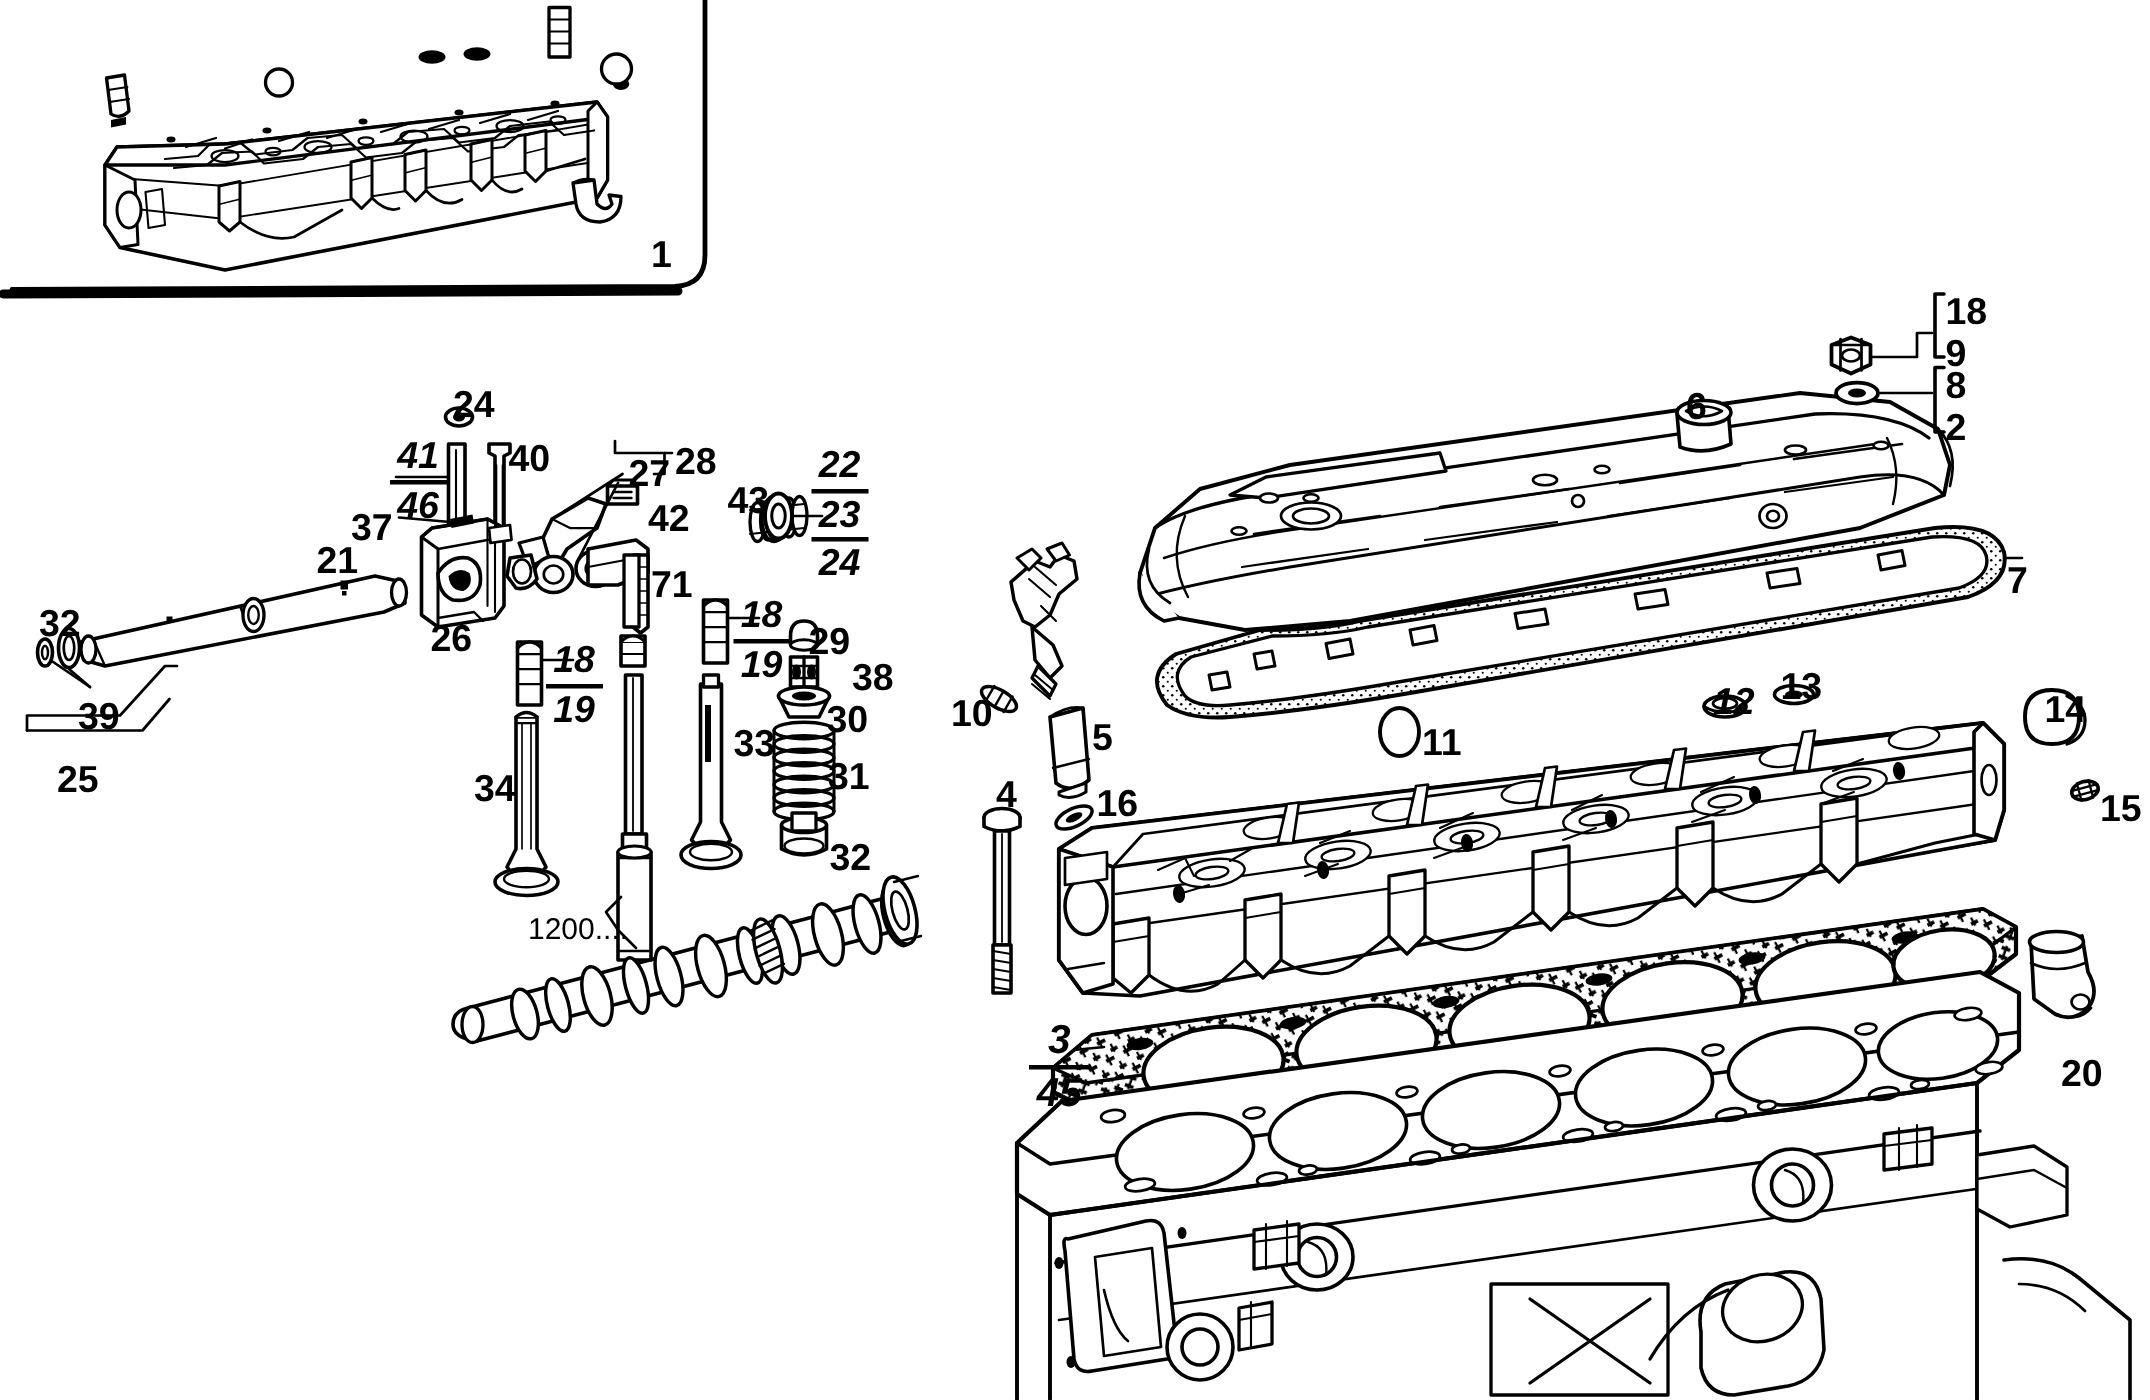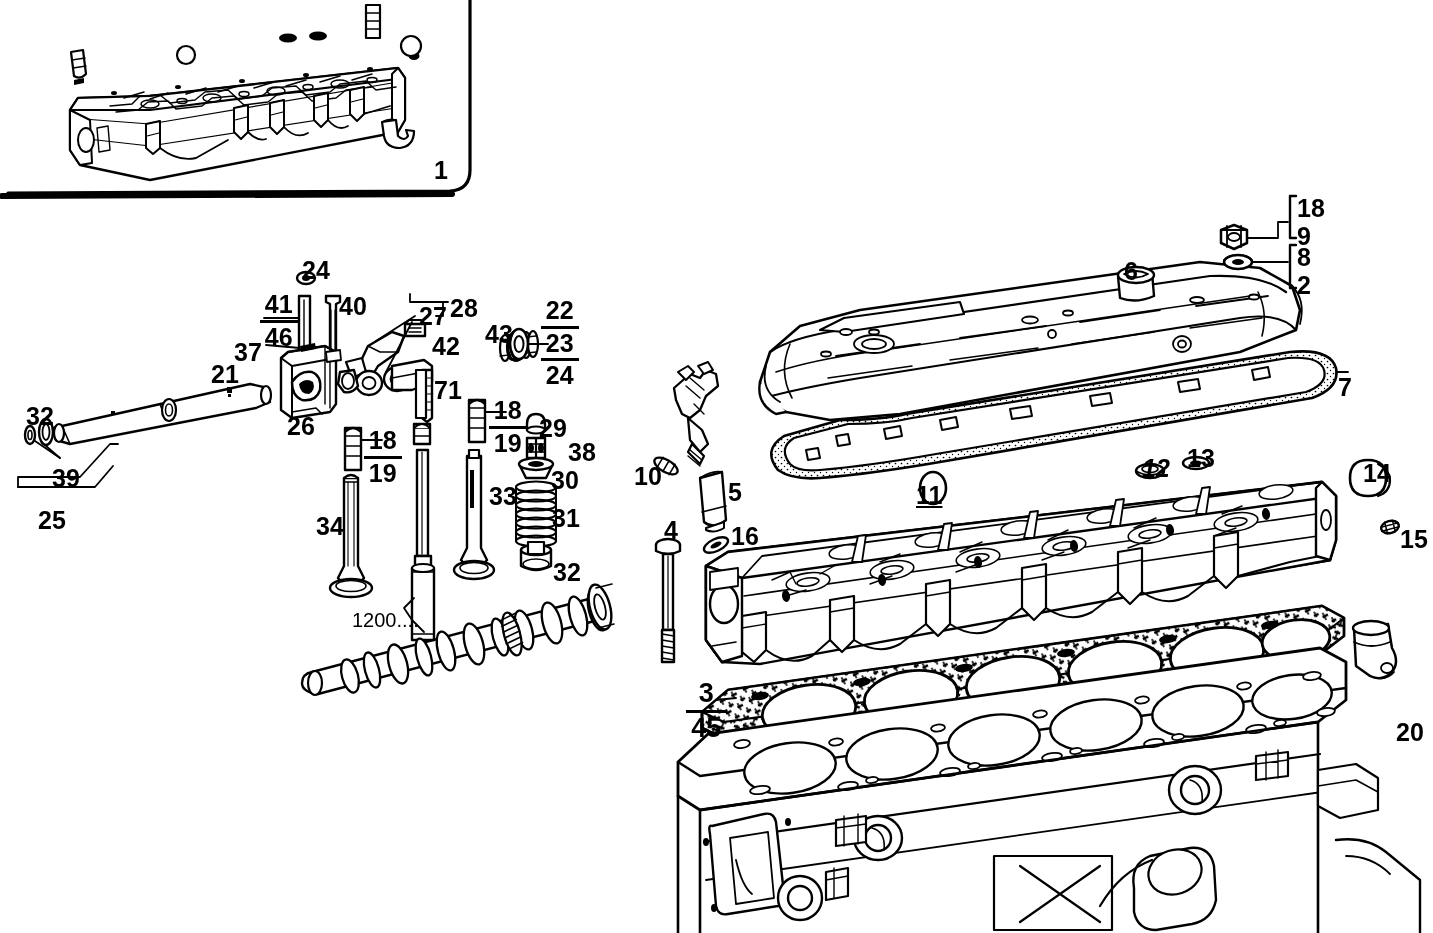--- a/index.html
+++ b/index.html
@@ -18,21 +18,21 @@
     font-weight:700;
     color:#000;
     white-space:nowrap;
     line-height:1;
     letter-spacing:0px;
     user-select:none;
   }
   .lbl.s1{font-size:25px;}
   .lbl.plain{font-weight:400;font-size:20px;}
   
-  .frac{position:absolute;text-align:center;font-weight:700;line-height:1.02;}
+  .frac{position:absolute;text-align:center;font-weight:700;line-height:1.02;font-style:italic;}
   .frac .num{display:block;}
   .frac .rule{display:block;height:3px;background:#000;margin:2px auto;}
   .frac .den{display:block;}
 </style>
 </head>
 <body>
 
 <div id="stage">
 
 <svg class="layer" viewBox="0 0 1433 933">
@@ -763,26 +763,26 @@
       <div class="lbl s1" style="left: 568px; top: 440px;">38</div>
       <div class="lbl s1" style="left: 551px; top: 468px;">30</div>
       <div class="lbl s1" style="left: 552px; top: 506px;">31</div>
       <div class="lbl s1" style="left: 553px; top: 560px;">32</div>
       <div class="lbl s1" style="left: 634px; top: 464px;">10</div>
       <div class="lbl s1" style="left: 728px; top: 480px;">5</div>
       <div class="lbl s1" style="left: 731px; top: 524px;">16</div>
       <div class="lbl s1" style="left: 664px; top: 518px;">4</div>
       <div class="lbl s1" style="left: 1124px; top: 259px;">6</div>
       <div class="lbl s1" style="left: 1338px; top: 375px;">7</div>
-      <div class="lbl s1" style="left: 916px; top: 483px; text-decoration: underline;">11</div>
+      <div class="lbl s1" style="left: 948px; top: 483px;">11</div>
       <div class="lbl s1" style="left: 1142px; top: 456px; font-style: italic;">12</div>
       <div class="lbl s1" style="left: 1187px; top: 446px;">13</div>
       <div class="lbl s1" style="left: 1363px; top: 461px;">14</div>
       <div class="lbl s1" style="left: 1400px; top: 527px;">15</div>
-      <div class="lbl s1" style="left: 1374px; top: 720px; margin-left: 22px;">20</div>
+      <div class="lbl s1" style="left: 1374px; top: 704px;">20</div>
       <div class="lbl plain" style="left: 352px; top: 610px;">1200....</div>
     </div>
 <div id="bracket-host">
       <div style="position: absolute; left: 1297px; top: 196px;">
         <div class="lbl s1" style="position: absolute; left: 0px; top: 0px;">18</div>
         <div class="lbl s1" style="position: absolute; left: 0px; top: 28px;">9</div>
       </div>
       <div style="position: absolute; left: 1297px; top: 245px;">
         <div class="lbl s1" style="position: absolute; left: 0px; top: 0px;">8</div>
         <div class="lbl s1" style="position: absolute; left: 0px; top: 28px;">2</div>

